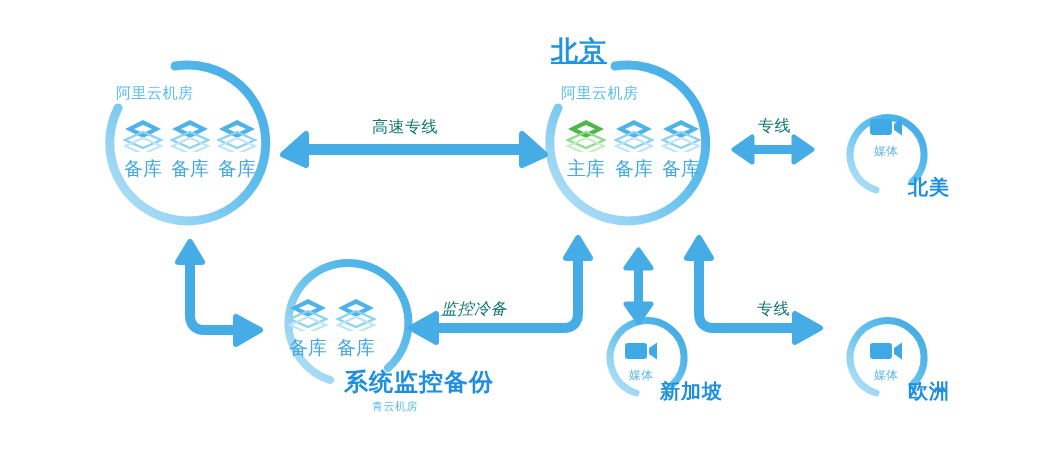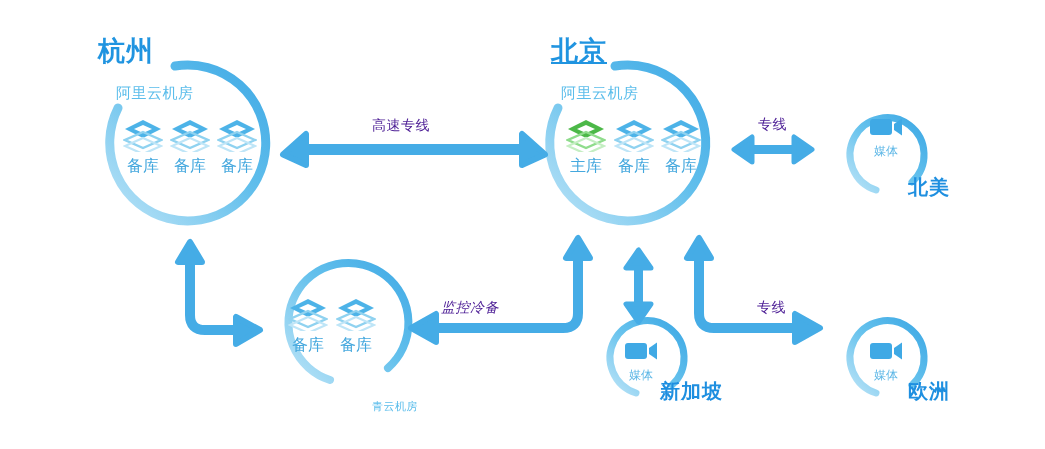--- a/index.html
+++ b/index.html
@@ -22,27 +22,27 @@
   .node-title{
     font-size:24px;font-weight:bold;color:#1E8FE0;letter-spacing:1px;
   }
   .node-title-sm{
     font-size:20px;font-weight:bold;color:#1E8FE0;letter-spacing:1px;
   }
   .node-sub{
     font-size:11px;color:#5BBDEB;letter-spacing:0.5px;
   }
   .db-label{
-    font-size:16px;color:#45A8DE;text-align:center;width:44px;
+    font-size:19px;color:#45A8DE;text-align:center;width:44px;
   }
   .media-label{
     font-size:12px;color:#5BB6E6;text-align:center;width:40px;
   }
   .link-label{
-    font-size:14px;color:#4c1d95;letter-spacing:0.5px;
+    font-size:16px;color:#0f766e;letter-spacing:0.5px;
   }
   .db-icon{position:absolute;width:40px;height:34px;}
   .cam-icon{position:absolute;width:34px;height:24px;}
 </style>
 </head>
 <body>
 
 <div id="stage">
 
   <svg id="svg-layer" viewBox="0 0 1045 449">
@@ -139,21 +139,20 @@
       <path d="M 795 314 L 795 342 L 820 328 Z" fill="#45ACE6" stroke="#45ACE6" stroke-width="6" stroke-linejoin="round"></path>
     </g>
 
     <g>
       <path d="M 190 255 L 190 315 Q 190 330 205 330 L 240 330" fill="none" stroke="#45ACE6" stroke-width="10" stroke-linejoin="round"></path>
       <path d="M 178 262 L 202 262 L 190 242 Z" fill="#45ACE6" stroke="#45ACE6" stroke-width="6" stroke-linejoin="round"></path>
       <path d="M 236 317 L 236 344 L 260 330 Z" fill="#45ACE6" stroke="#45ACE6" stroke-width="6" stroke-linejoin="round"></path>
     </g>
   </svg>
 
-  <div class="lbl site-title" style="left:98px;top:33px;">杭州</div>
   <div class="lbl site-sub" style="left:68px;top:84px;">阿里云机房</div>
 
   <div style="position:absolute;left:123px;top:118px;">
     <svg class="db-icon" viewBox="0 0 40 34">
       <polygon points="20,2 38,11 20,20 2,11" fill="#4DB3E8"></polygon>
       <polygon points="20,7 29,11 20,15 11,11" fill="#ffffff"></polygon>
       <polygon points="20,14 38,22 20,30 2,22" fill="none" stroke="#8FD2F0" stroke-width="2.4"></polygon>
       <polygon points="20,20 38,28 20,36 2,28" fill="none" stroke="#BEE5F7" stroke-width="2.2"></polygon>
     </svg>
     <div class="lbl db-label" style="left:-2px;top:38px;">备库</div>
@@ -225,20 +224,21 @@
   <div style="position:absolute;left:336px;top:297px;">
     <svg class="db-icon" viewBox="0 0 40 34">
       <polygon points="20,2 38,11 20,20 2,11" fill="#4DB3E8"></polygon>
       <polygon points="20,7 29,11 20,15 11,11" fill="#ffffff"></polygon>
       <polygon points="20,14 38,22 20,30 2,22" fill="none" stroke="#8FD2F0" stroke-width="2.4"></polygon>
       <polygon points="20,20 38,28 20,36 2,28" fill="none" stroke="#BEE5F7" stroke-width="2.2"></polygon>
     </svg>
     <div class="lbl db-label" style="left:-2px;top:38px;">备库</div>
   </div>
 
+  <div class="lbl node-title" style="left:344px;top:366px;">系统监控备份</div>
   <div class="lbl node-sub" style="left:372px;top:399px;">青云机房</div>
 
   <div style="position:absolute;left:869px;top:115px;">
     <svg class="cam-icon" viewBox="0 0 34 24">
       <rect x="1" y="4" width="22" height="16" rx="3" fill="#3FA9E5"></rect>
       <path d="M 25 9 L 33 3.5 L 33 20.5 L 25 15 Z" fill="#3FA9E5"></path>
     </svg>
     <div class="lbl media-label" style="left:-3px;top:28px;">媒体</div>
   </div>
   <div class="lbl node-title-sm" style="left:908px;top:174px;">北美</div>

